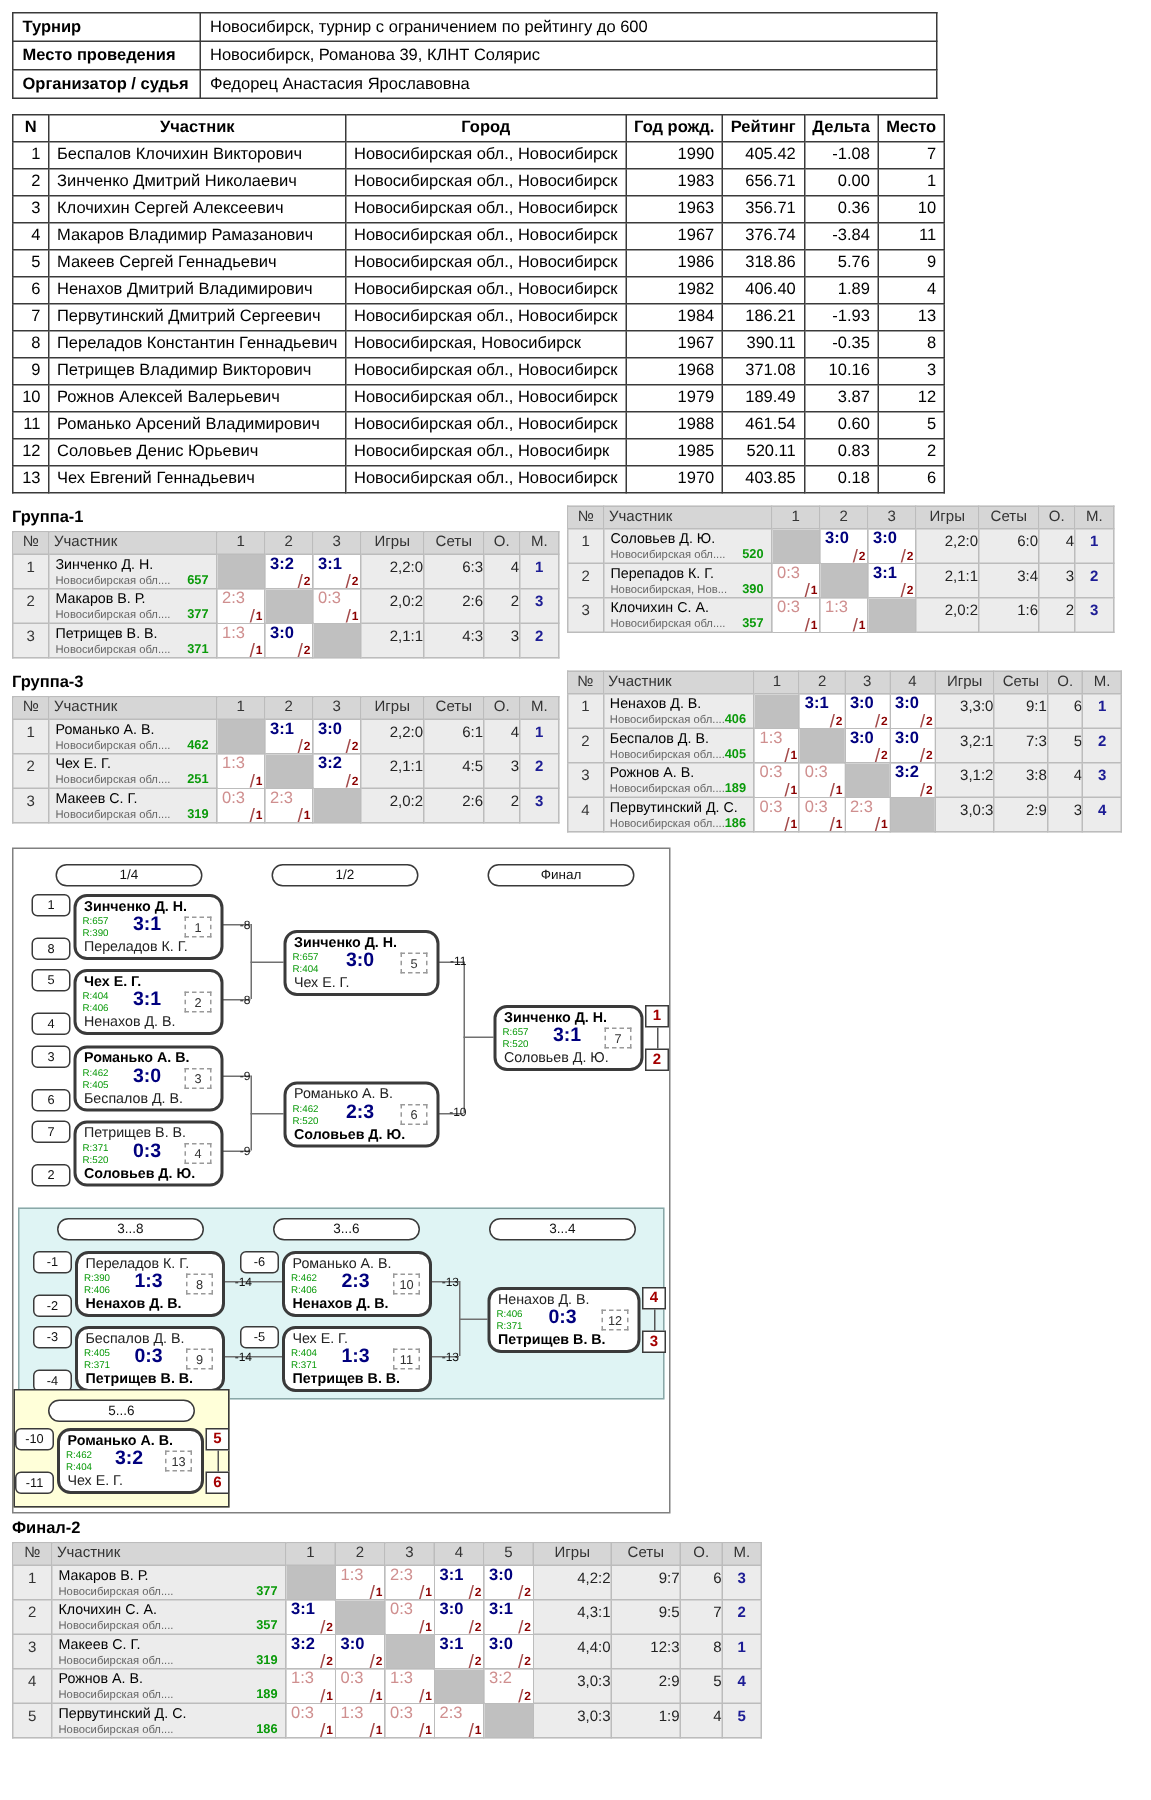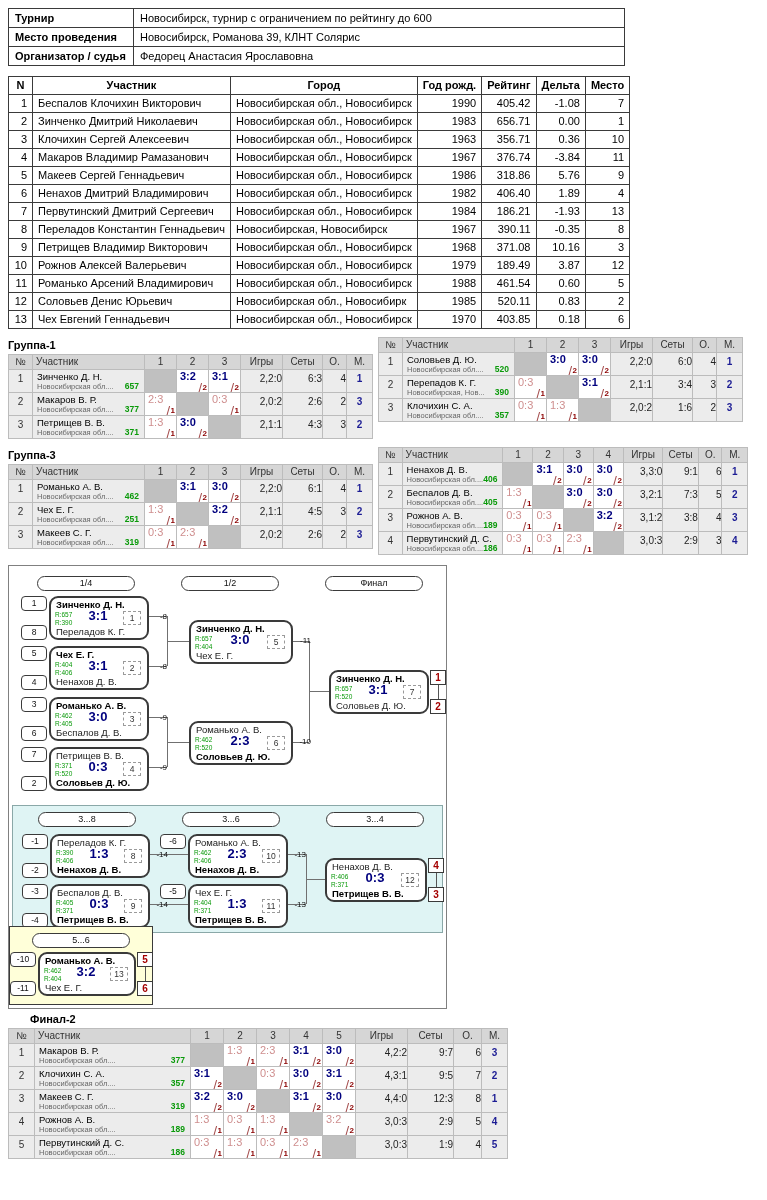--- a/index.html
+++ b/index.html
@@ -69,21 +69,21 @@
         background:#fff;font-size:8.5px;line-height:13px;text-align:center;color:#111;}
   .seed.t{top:-2px;} .seed.b{bottom:-2px;}
   .plc{position:absolute;right:-19px;width:14px;height:13px;border:1.5px solid #3a3a3a;background:#fff;
        font-size:10px;font-weight:bold;color:#a40000;text-align:center;line-height:13px;}
   .plc.t{top:-2px;} .plc.b{bottom:-2px;}
   .vlink{position:absolute;right:-12px;top:11px;height:18px;border-right:1px solid #555;}
   .mb-out{position:absolute;right:-20px;top:14px;font-size:8px;color:#111;}
   .lnh{position:absolute;border-top:1px solid #707070;height:0;}
   .lnv{position:absolute;border-left:1px solid #707070;width:0;}
 
-  .f2t{margin-left:22px;}
+  .f2t{}
 </style>
 </head>
 <body>
 
 <div class="wrap">
 
   <table class="info-tbl">
     <tbody>
       <tr>
           <td class="info-label">Турнир</td>

